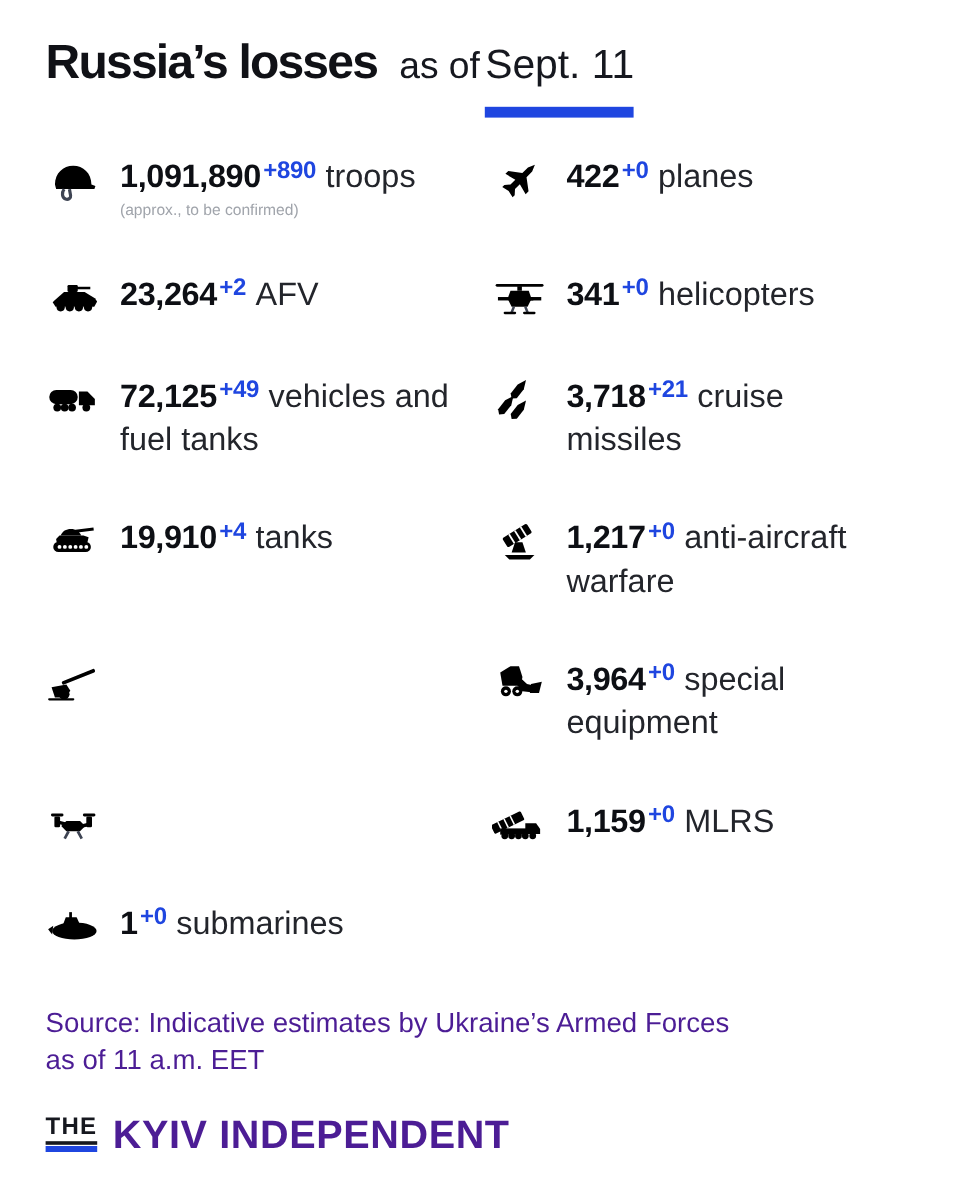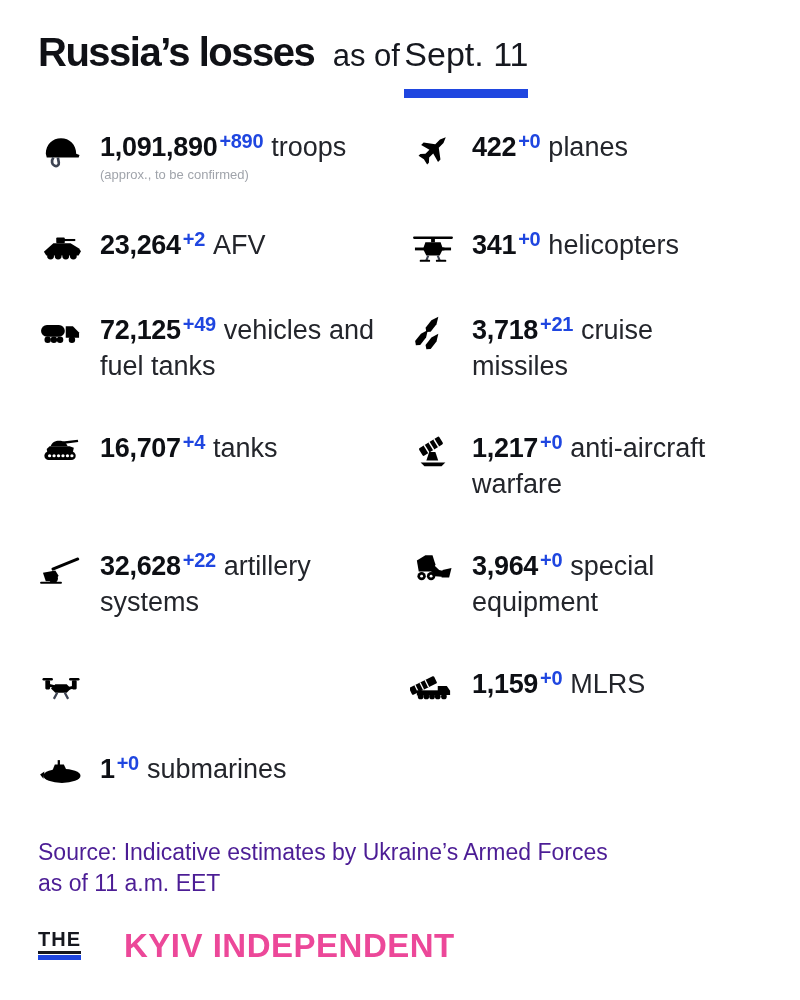--- a/index.html
+++ b/index.html
@@ -18,24 +18,24 @@
   .icon{flex:0 0 62px;width:62px;color:#3e4453;padding-top:1px;}
   .icon svg{width:46px;height:38px;display:block;}
   .text{flex:1;font-size:27px;line-height:1.33;color:#23252b;padding-right:6px;}
   .num{font-weight:700;color:#0d0f14;letter-spacing:-0.3px;}
   .delta{font-weight:700;color:#1f46e0;font-size:20px;position:relative;bottom:8px;margin-left:2px;letter-spacing:-0.3px;}
   .label{margin-left:8px;}
   .note{font-size:13px;color:#a0a4ab;margin-top:1px;line-height:1.2;}
 
   
   .source{margin-top:46px;font-size:23px;line-height:1.35;color:#4c1d95;}
-  .logo{margin-top:30px;display:flex;align-items:flex-end;gap:30px;}
+  .logo{margin-top:30px;display:flex;align-items:flex-end;}
   .the-outer{display:inline-block;border-bottom:5px solid #1f46e0;padding-bottom:1px;margin-right:13px;margin-bottom:2px;}
   .the-inner{display:inline-block;font-size:20px;font-weight:700;letter-spacing:1px;color:#16181f;border-bottom:3px solid #16181f;padding-bottom:2px;line-height:1;}
-  .brand{font-size:33px;font-weight:700;letter-spacing:0.5px;color:#ec4899;line-height:1;}
+  .brand{font-size:33px;font-weight:700;letter-spacing:0.5px;color:#4c1d95;line-height:1;}
 </style>
 </head>
 <body>
 
 <div class="page">
 
   <div class="header">
     <span class="title">Russia’s losses</span>
     <span class="asof">as of</span>
     <span class="date">Sept. 11</span>
@@ -145,21 +145,21 @@
             <g fill="#fff">
               <circle cx="11" cy="25" r="1.7"></circle>
               <circle cx="15.7" cy="25" r="1.7"></circle>
               <circle cx="20.4" cy="25" r="1.7"></circle>
               <circle cx="25.1" cy="25" r="1.7"></circle>
               <circle cx="29.8" cy="25" r="1.7"></circle>
               <circle cx="34.5" cy="25" r="1.7"></circle>
             </g>
           </svg>
         </div>
-      <div class="text"><span class="num">16,707</span><span class="delta">+4</span><span class="label">tanks</span>
+      <div class="text"><span class="num">19,910</span><span class="delta">+4</span><span class="label">tanks</span>
         
       </div>
     </div>
 
     <div class="cell">
       <div class="icon">
           <svg viewBox="0 0 46 40">
             <g transform="rotate(-32 22 14)">
               <rect x="8" y="9.5" width="25" height="9.5" rx="1.5"></rect>
               <g stroke="#fff" stroke-width="1.6">
@@ -179,23 +179,20 @@
 
     <div class="cell">
       <div class="icon">
           <svg viewBox="0 0 46 40">
             <rect x="13" y="19" width="31" height="3.2" rx="1.2" transform="rotate(-22 13 20)"></rect>
             <path d="M4 24l13-2.5 3.5 5.5-4.5 6H7z"></path>
             <circle cx="15" cy="30" r="4.8"></circle>
             <rect x="1" y="33.5" width="23" height="2" rx="1"></rect>
           </svg>
         </div>
-      <div class="text"><span class="num">32,628</span><span class="delta">+22</span><span class="label">artillery systems</span>
-        
-      </div>
     </div>
 
     <div class="cell">
       <div class="icon">
           <svg viewBox="0 0 46 40">
             <path d="M6 11l9-5.5h7.5l3 9.5-1.5 7.5H8z"></path>
             <path d="M22 14l7.5 7 7 1.5-1.5 6-9.5-1-5.5-6.5z"></path>
             <path d="M33 21l9.5-2-2.5 10H32z"></path>
             <circle cx="11" cy="27.5" r="4.4"></circle>
             <circle cx="21" cy="27.5" r="4.4"></circle>

